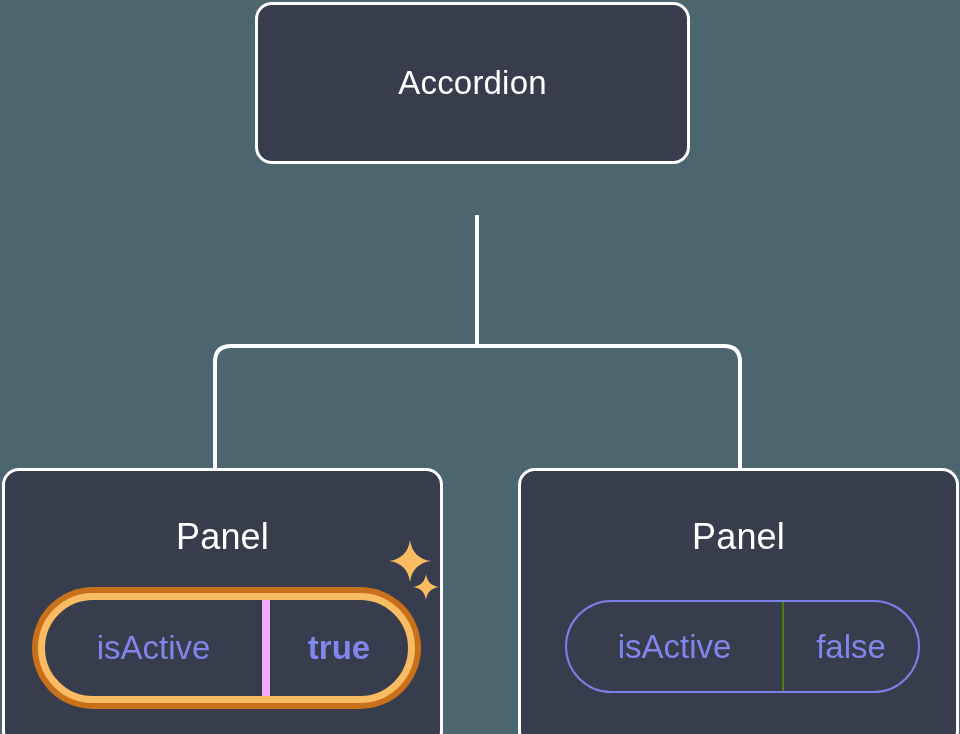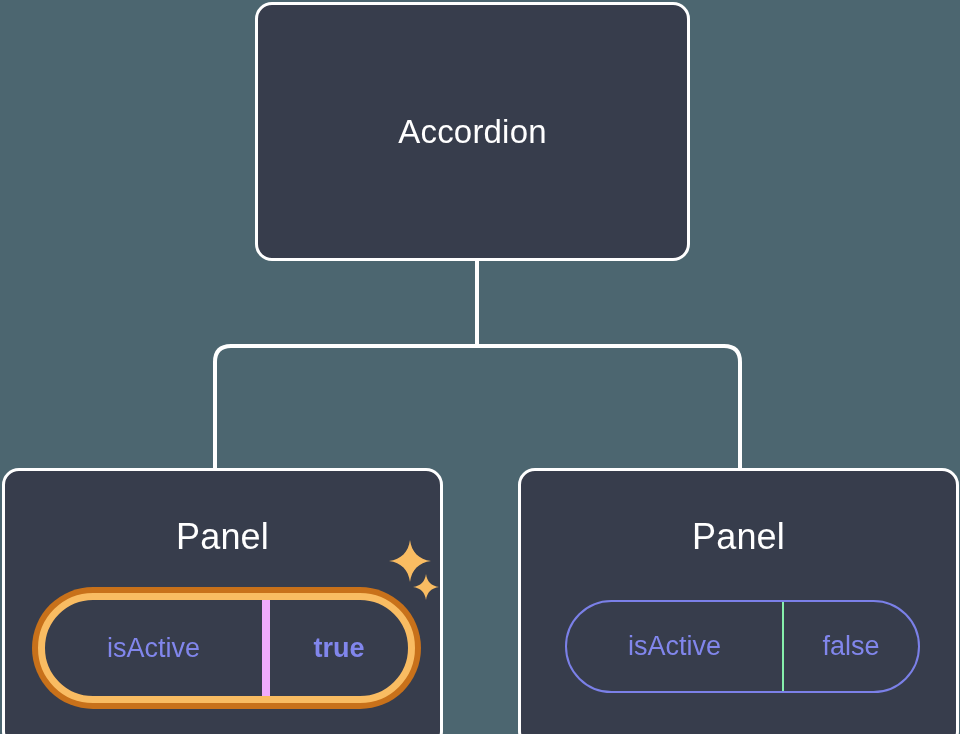--- a/index.html
+++ b/index.html
@@ -22,21 +22,21 @@
   
   .node {
     position: absolute;
     box-sizing: border-box;
     background: #373d4c;
     border: 3px solid #ffffff;
     border-radius: 17px;
   }
   .node-root {
     left: 255px; top: 2px;
-    width: 435px; height: 259px;
+    width: 435px; height: 162px;
   }
   .node-root .node-title {
     position: absolute;
     left: 0; right: 0;
     top: 50%;
     transform: translateY(-50%);
     text-align: center;
     color: #ffffff;
     font-size: 33px;
     letter-spacing: .2px;
@@ -67,35 +67,35 @@
     display: flex;
     align-items: stretch;
     border-radius: 999px;
     overflow: visible;
   }
   .pill-cell {
     display: flex;
     align-items: center;
     justify-content: center;
     box-sizing: border-box;
-    font-size: 27px;
+    font-size: 33px;
     white-space: nowrap;
   }
 
   
   .pill-plain {
     left: 44px;
     top: 129px;
     width: 355px;
     height: 93px;
     border: 2px solid #7b80e8;
   }
   .pill-plain .pill-cell { color: #8186ec; }
   .pill-plain .pill-key   { width: 215px; }
-  .pill-plain .pill-value { flex: 1; border-left: 2px solid #86efac; }
+  .pill-plain .pill-value { flex: 1; border-left: 2px solid #4d7c0f; }
 
   
   .pill-active {
     left: 33px;
     top: 122px;
     width: 377px;
     height: 110px;
     border: 7px solid #f9bc62;
     background: #373d4c;
     box-shadow: 0 0 0 6px #c8711a;

